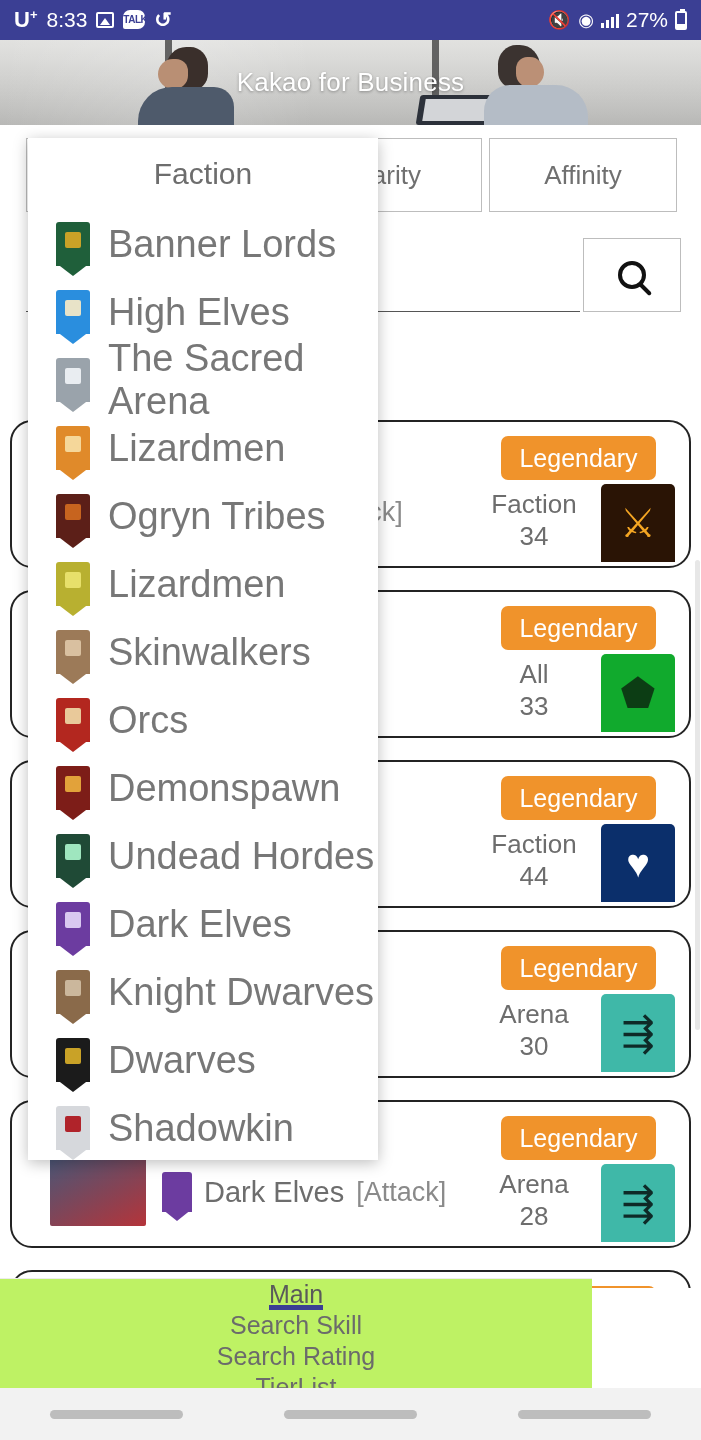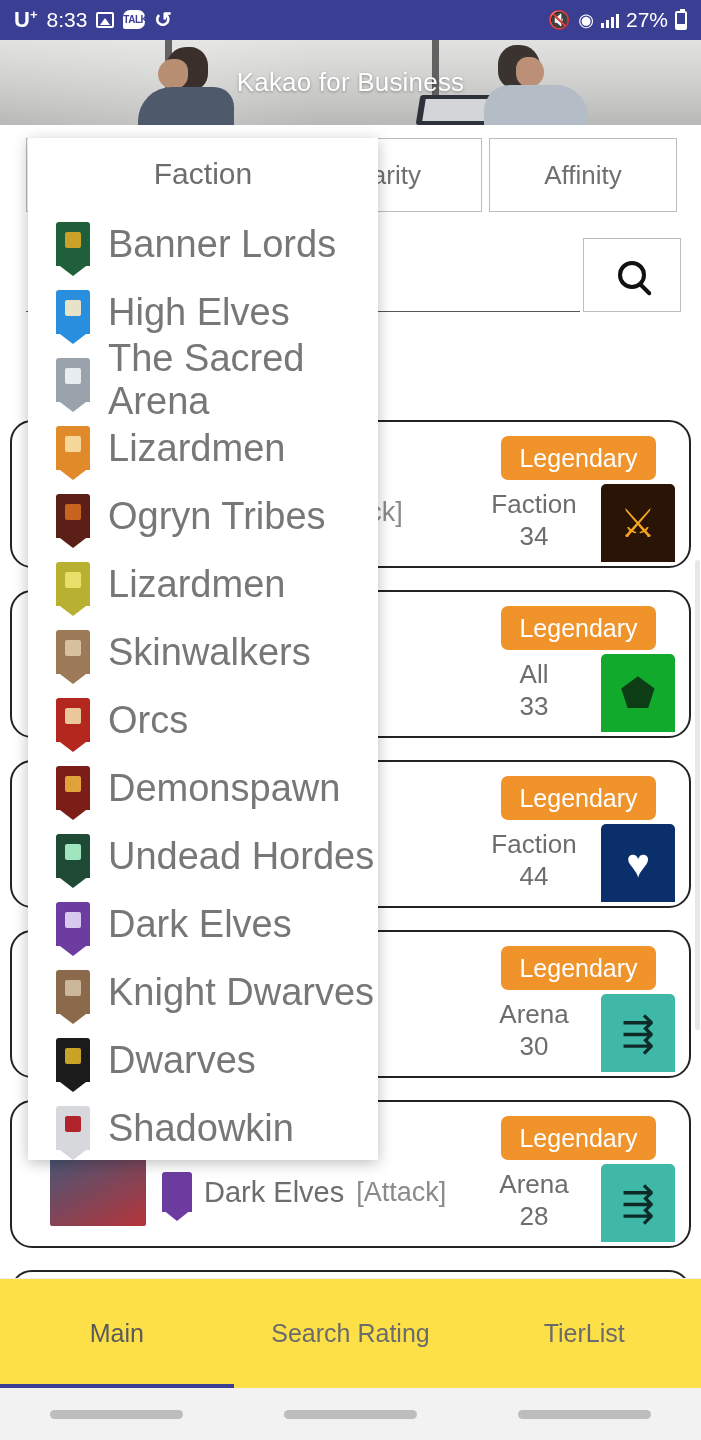--- a/index.html
+++ b/index.html
@@ -195,23 +195,24 @@
     position:absolute; left:0; right:0; bottom:-10px; height:13px; background:inherit;
     clip-path: polygon(0 0, 50% 100%, 100% 0);
   }
   .dd-banner .crest {
     position:absolute; left:50%; top:40%; transform:translate(-50%,-50%);
     width:16px;height:16px; border-radius:2px; background:rgba(255,255,255,.55);
   }
 
   
   .bottomnav {
-    position:absolute; left:0; bottom:52px; width:701px; height:110px;
-    background:#fde047; display:flex; align-items:center; z-index:50;
+    position:absolute; left:0; bottom:52px; width:592px; height:110px;
+    background:#bef264; display:flex; align-items:center; z-index:50;
     border-top:1px solid #ececec;
+    flex-direction:column;
   }
   .nav-item {
     flex:1; text-align:center; color:#6b6b6b; font-size:25px; line-height:31px;
     position:relative; height:110px; display:flex; align-items:center; justify-content:center;
     cursor:pointer;
   }
   .nav-item.active { color:#5a5a5a; }
   .nav-item.active::after{
     content:""; position:absolute; left:0; right:0; bottom:0; height:5px; background:#3b3f94;
   }
@@ -488,20 +489,23 @@
           <span class="dd-label">Shadowkin</span>
         </div>
       </div>
   </div>
 
   <div class="bottomnav">
     <div class="nav-item active">
         <span>Main</span>
       </div>
     <div class="nav-item">
+        <span>Search Skill</span>
+      </div>
+    <div class="nav-item">
         <span>Search Rating</span>
       </div>
     <div class="nav-item">
         <span>TierList</span>
       </div>
   </div>
 
   <div class="sysnav">
     <i></i>
     <i></i>

